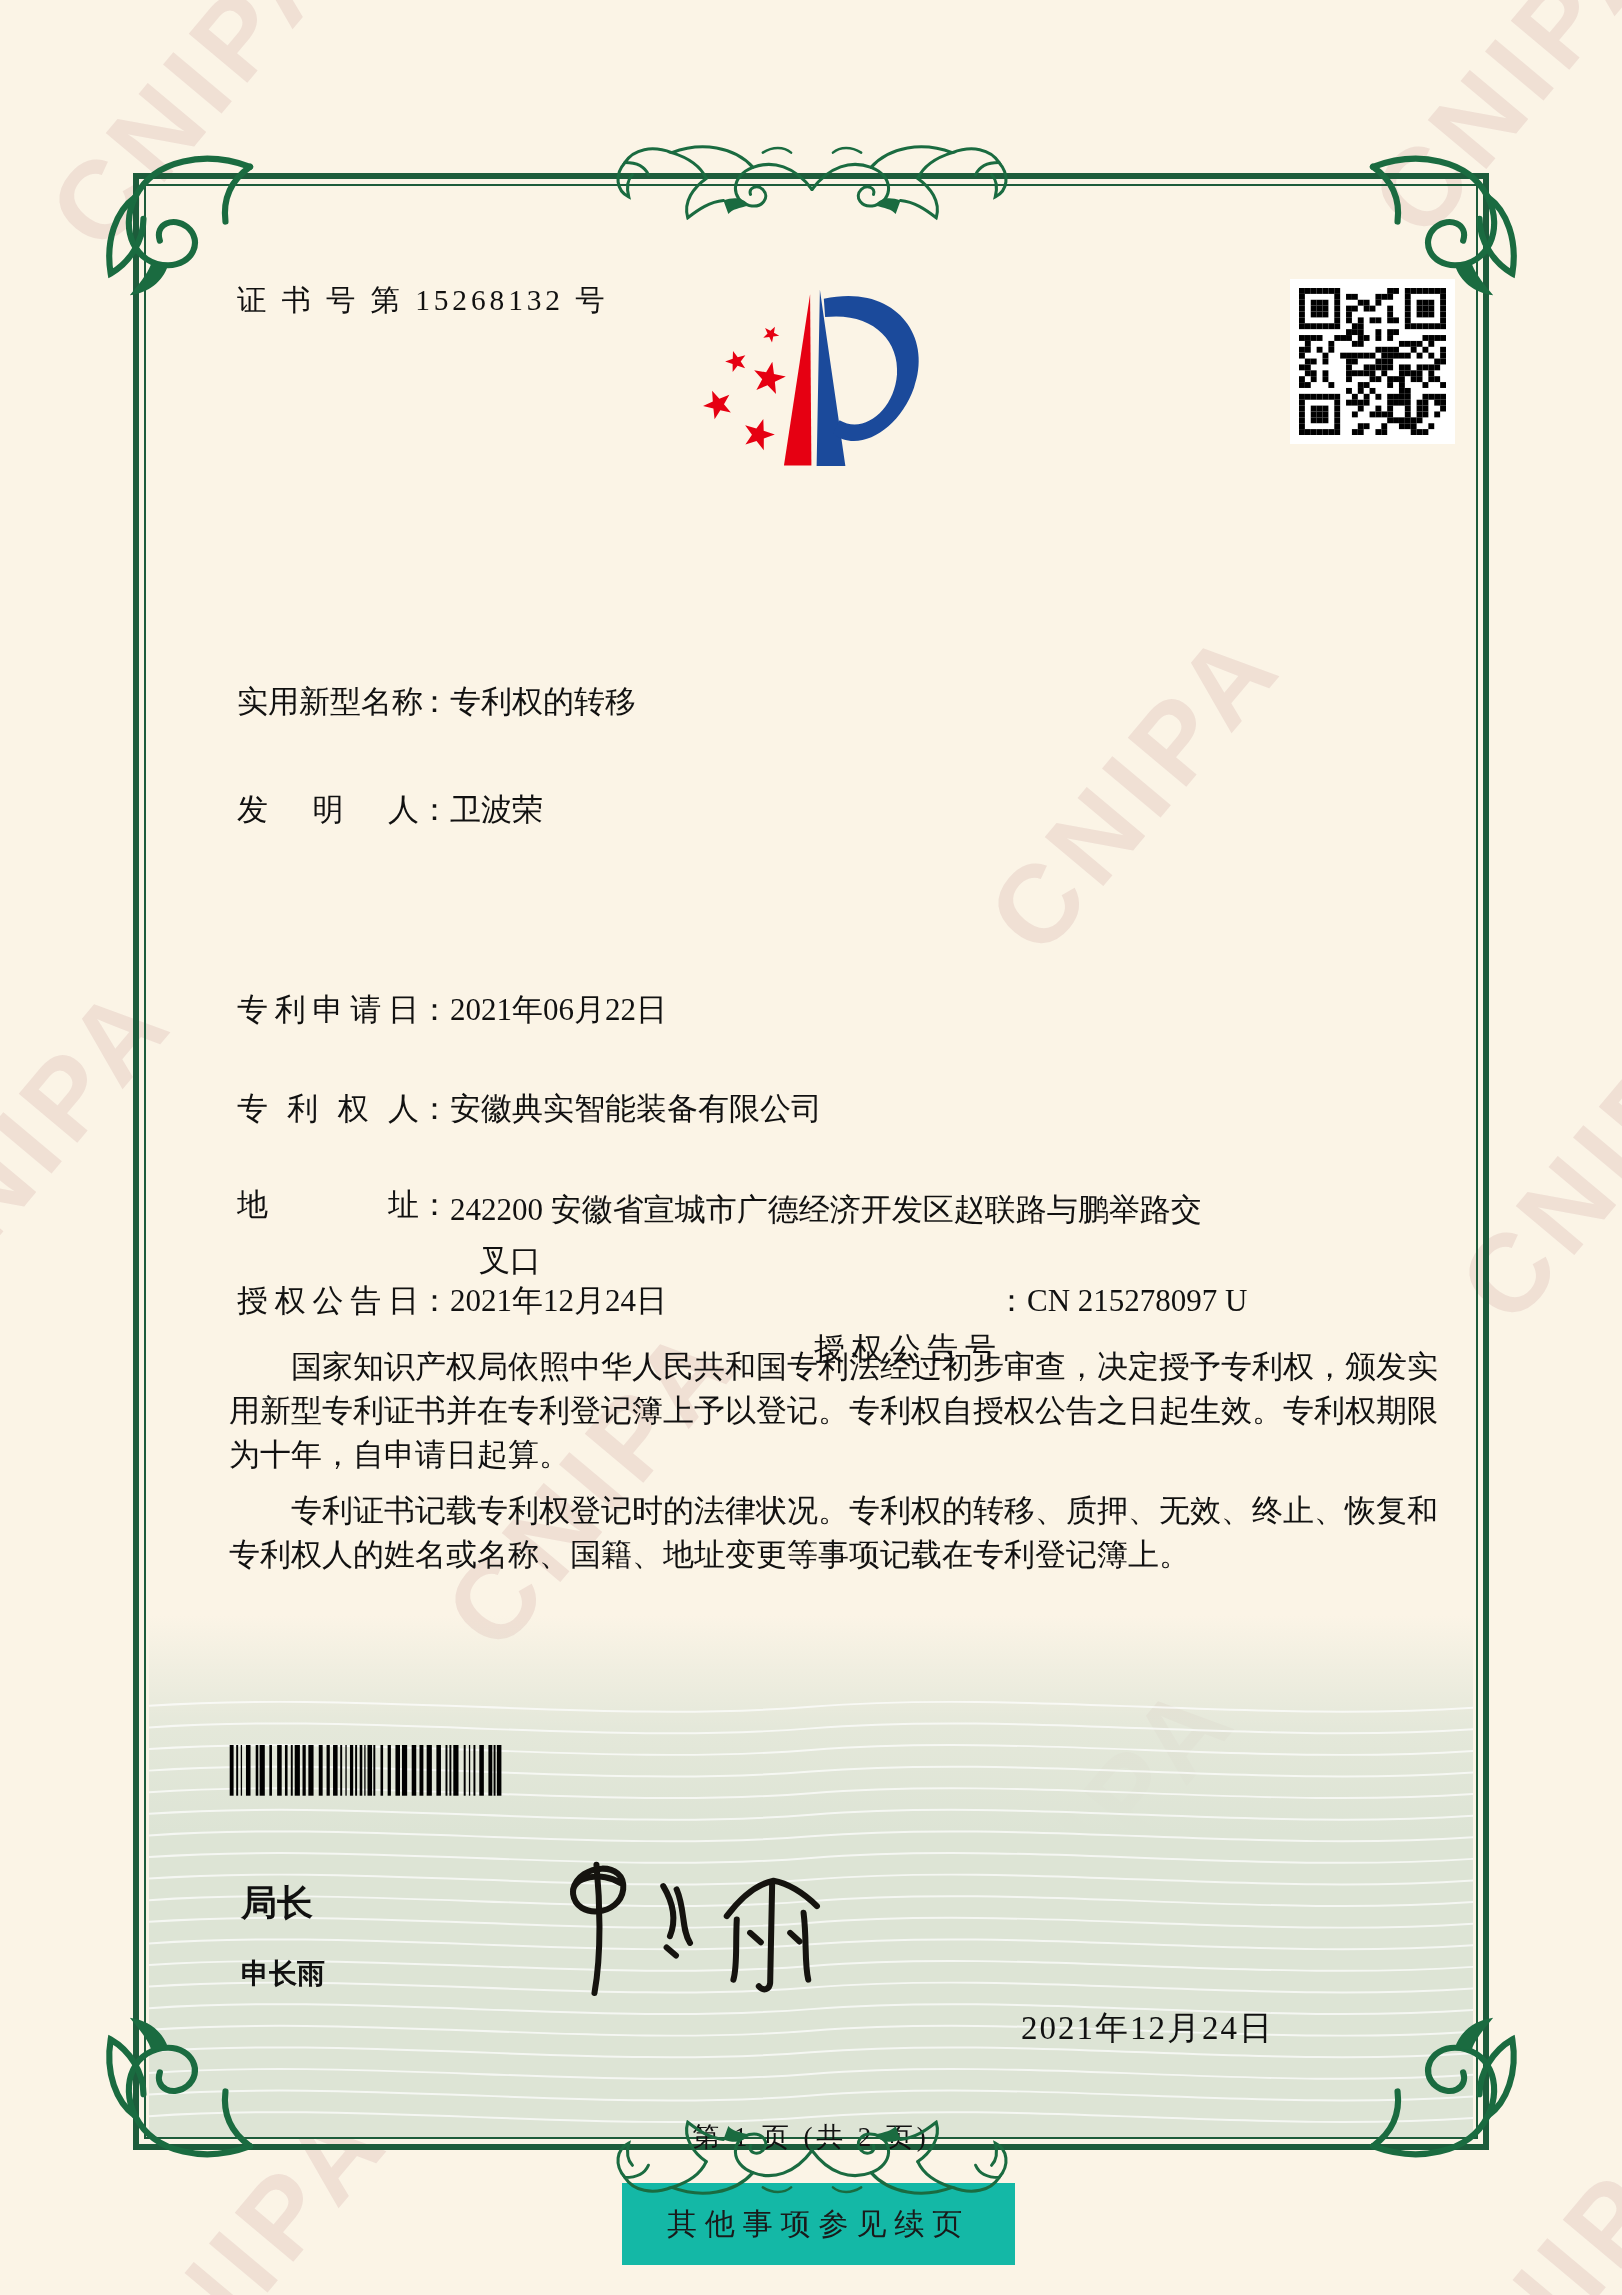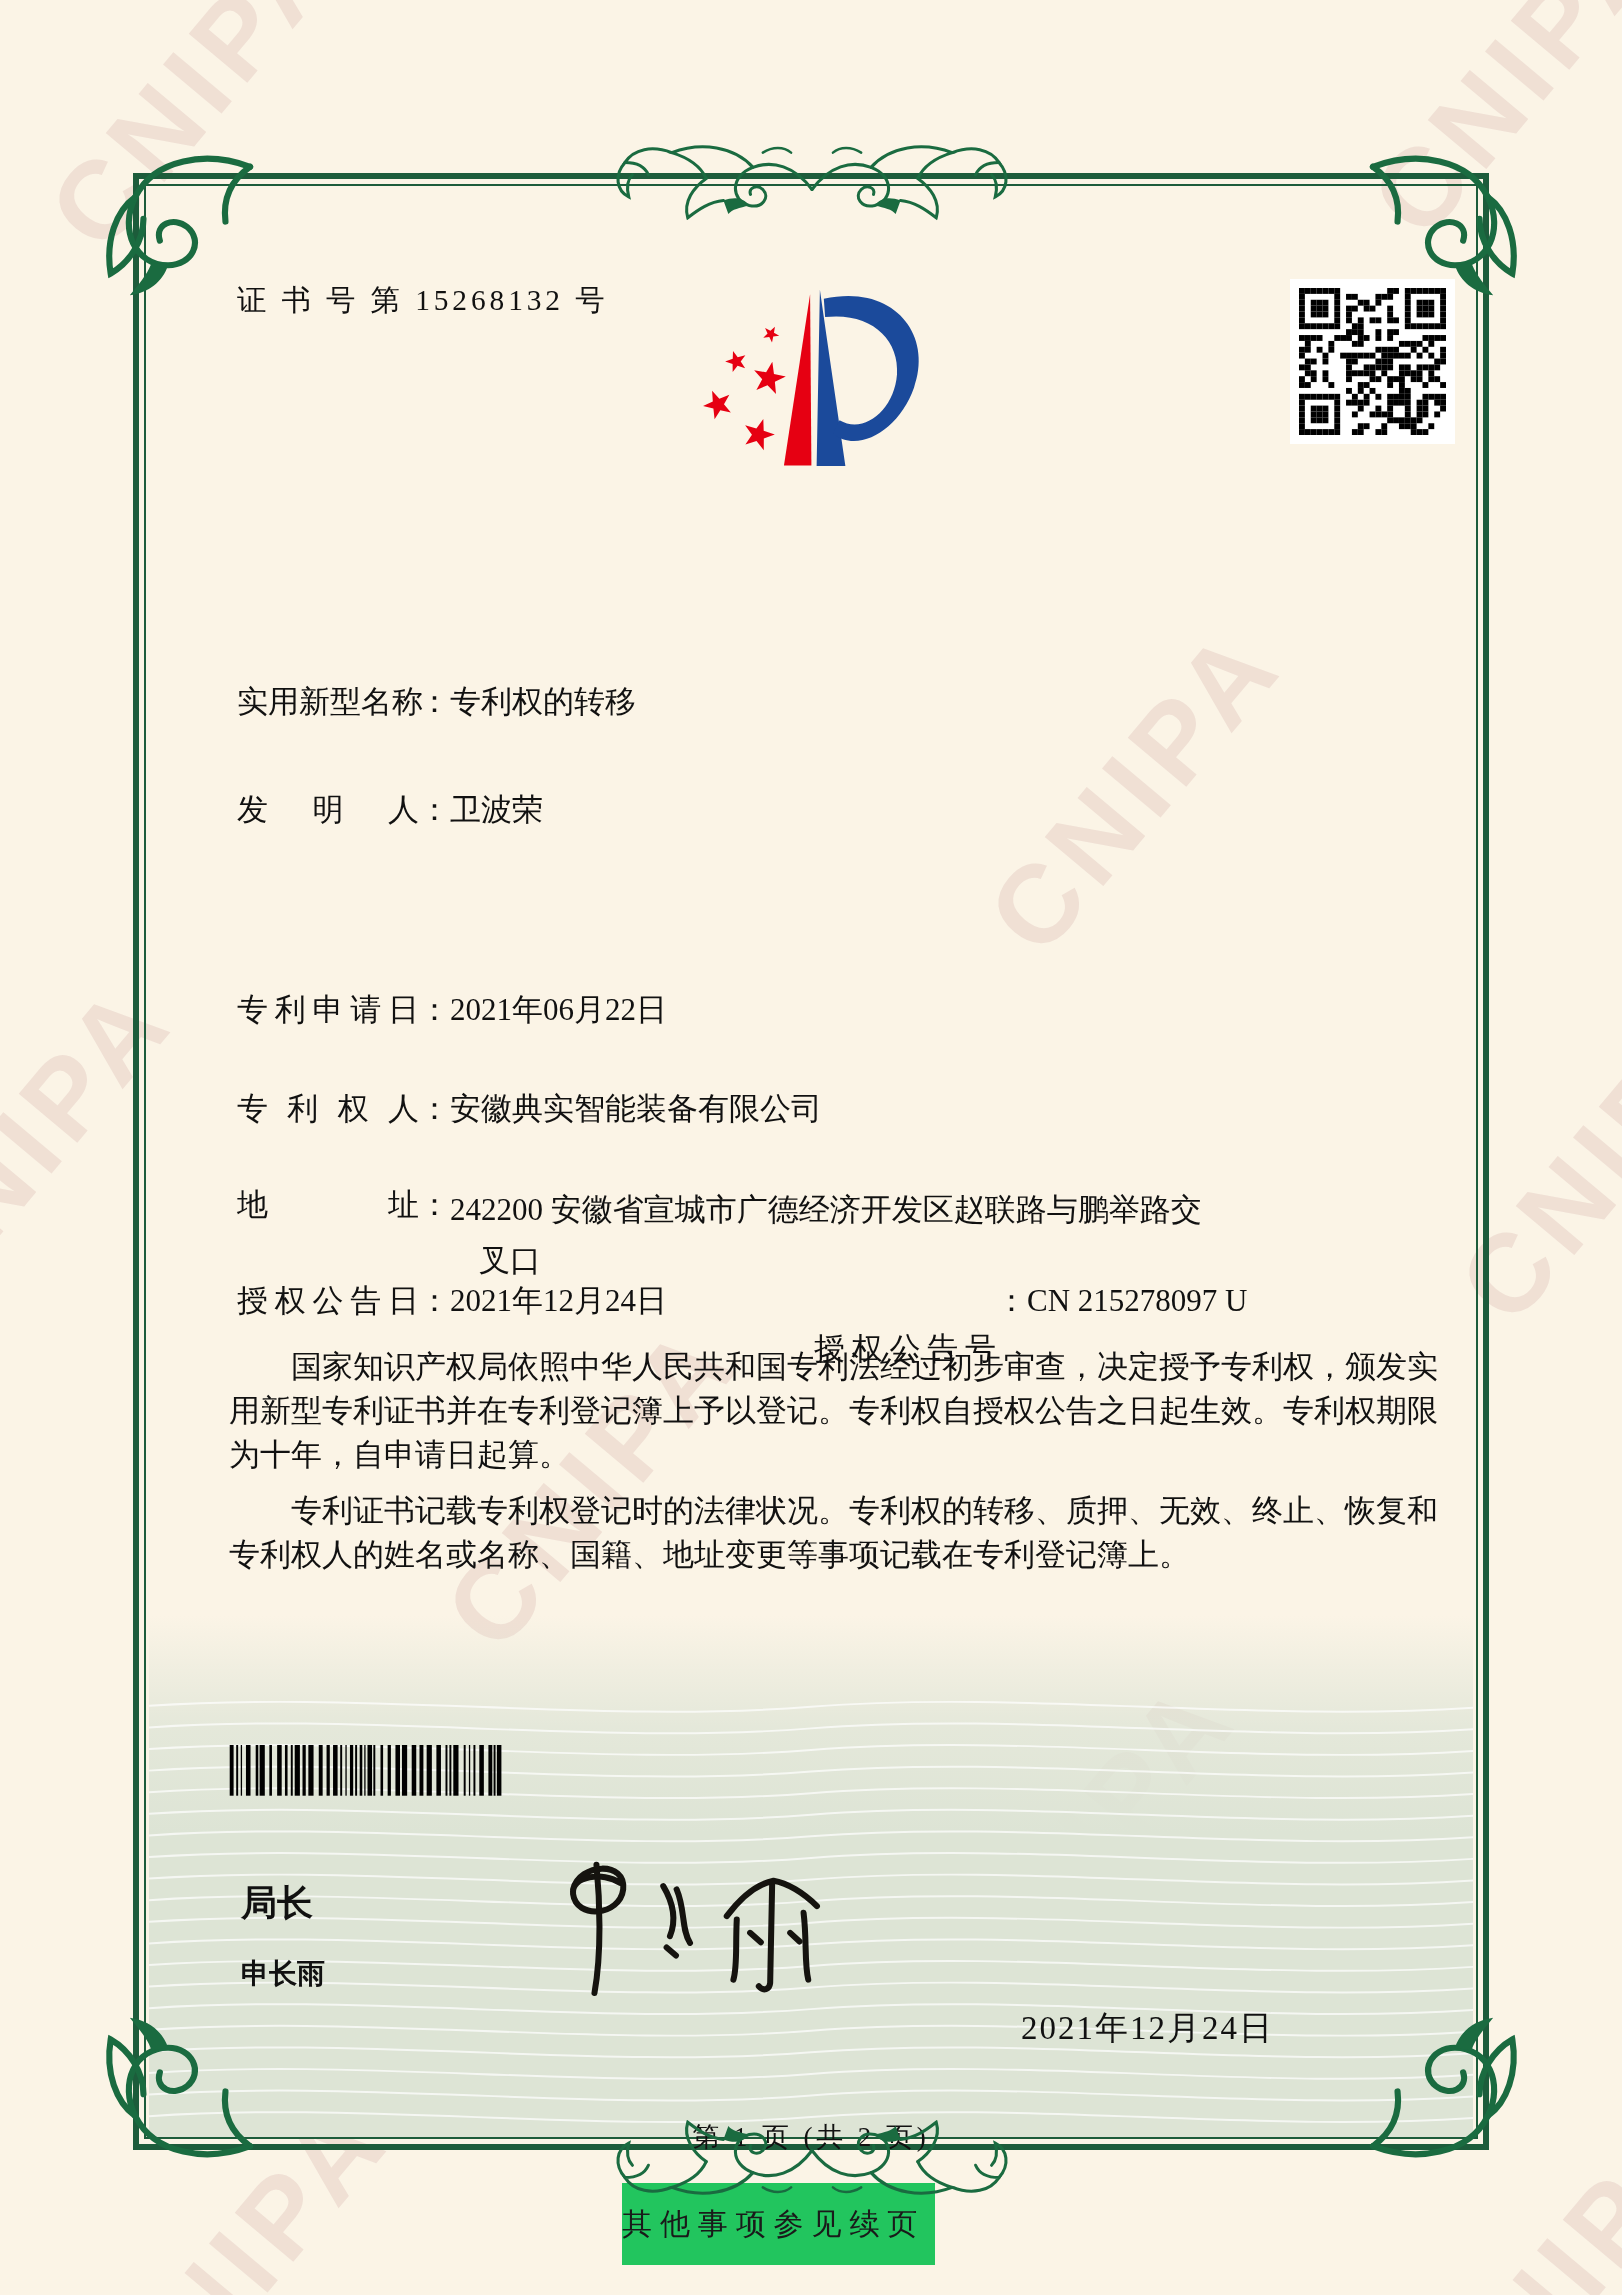--- a/index.html
+++ b/index.html
@@ -51,22 +51,22 @@
   .sig-title{position:absolute;left:241px;top:1879px;font-size:36px;font-weight:bold;
              font-family:"Liberation Sans","DejaVu Sans",sans-serif;color:#111;}
   .sig-name{position:absolute;left:241px;top:1955px;font-size:28px;font-weight:bold;
             font-family:"Liberation Sans","DejaVu Sans",sans-serif;color:#111;}
   .sig-hand{position:absolute;left:533px;top:1849px;width:314px;height:151px;}
   .grant-date-bottom{position:absolute;left:1021px;top:2006px;font-size:33px;letter-spacing:2px;color:#111;}
 
   .page-info{position:absolute;left:133px;top:2119px;width:1356px;text-align:center;
              font-size:27px;letter-spacing:3.9px;color:#111;}
 
-  .continuation-strip{position:absolute;left:622px;top:2183px;width:313px;height:82px;
-             background:#22c55e;display:flex;align-items:center;z-index:3;}
+  .continuation-strip{position:absolute;left:622px;top:2183px;width:393px;height:82px;
+             background:#14b8a6;display:flex;align-items:center;justify-content:center;z-index:3;}
   .continuation-strip span{font-size:30px;letter-spacing:7.9px;color:#1a1a1a;}
 
   .orn{position:absolute;z-index:4;}
   .orn svg{display:block;width:100%;height:100%;}
 </style>
 </head>
 <body>
 
 <div id="page">
 

